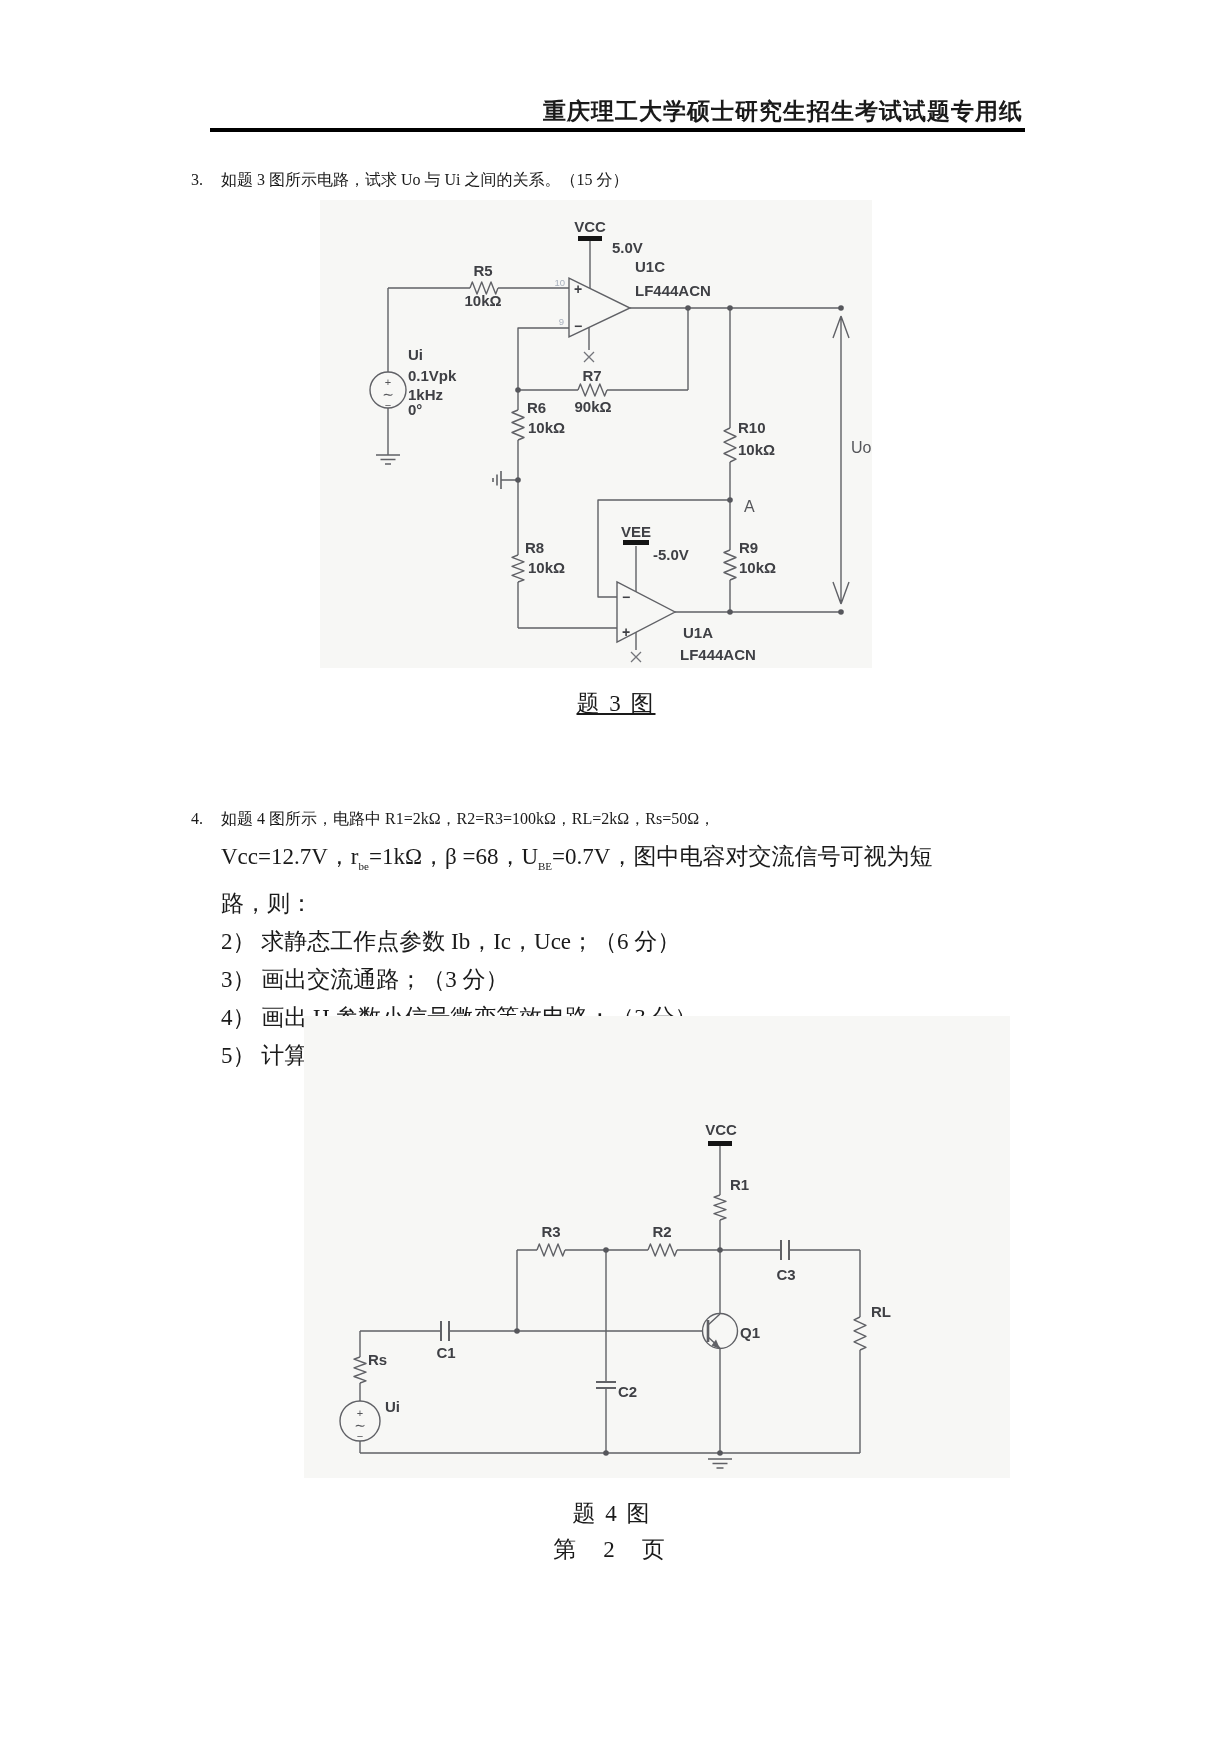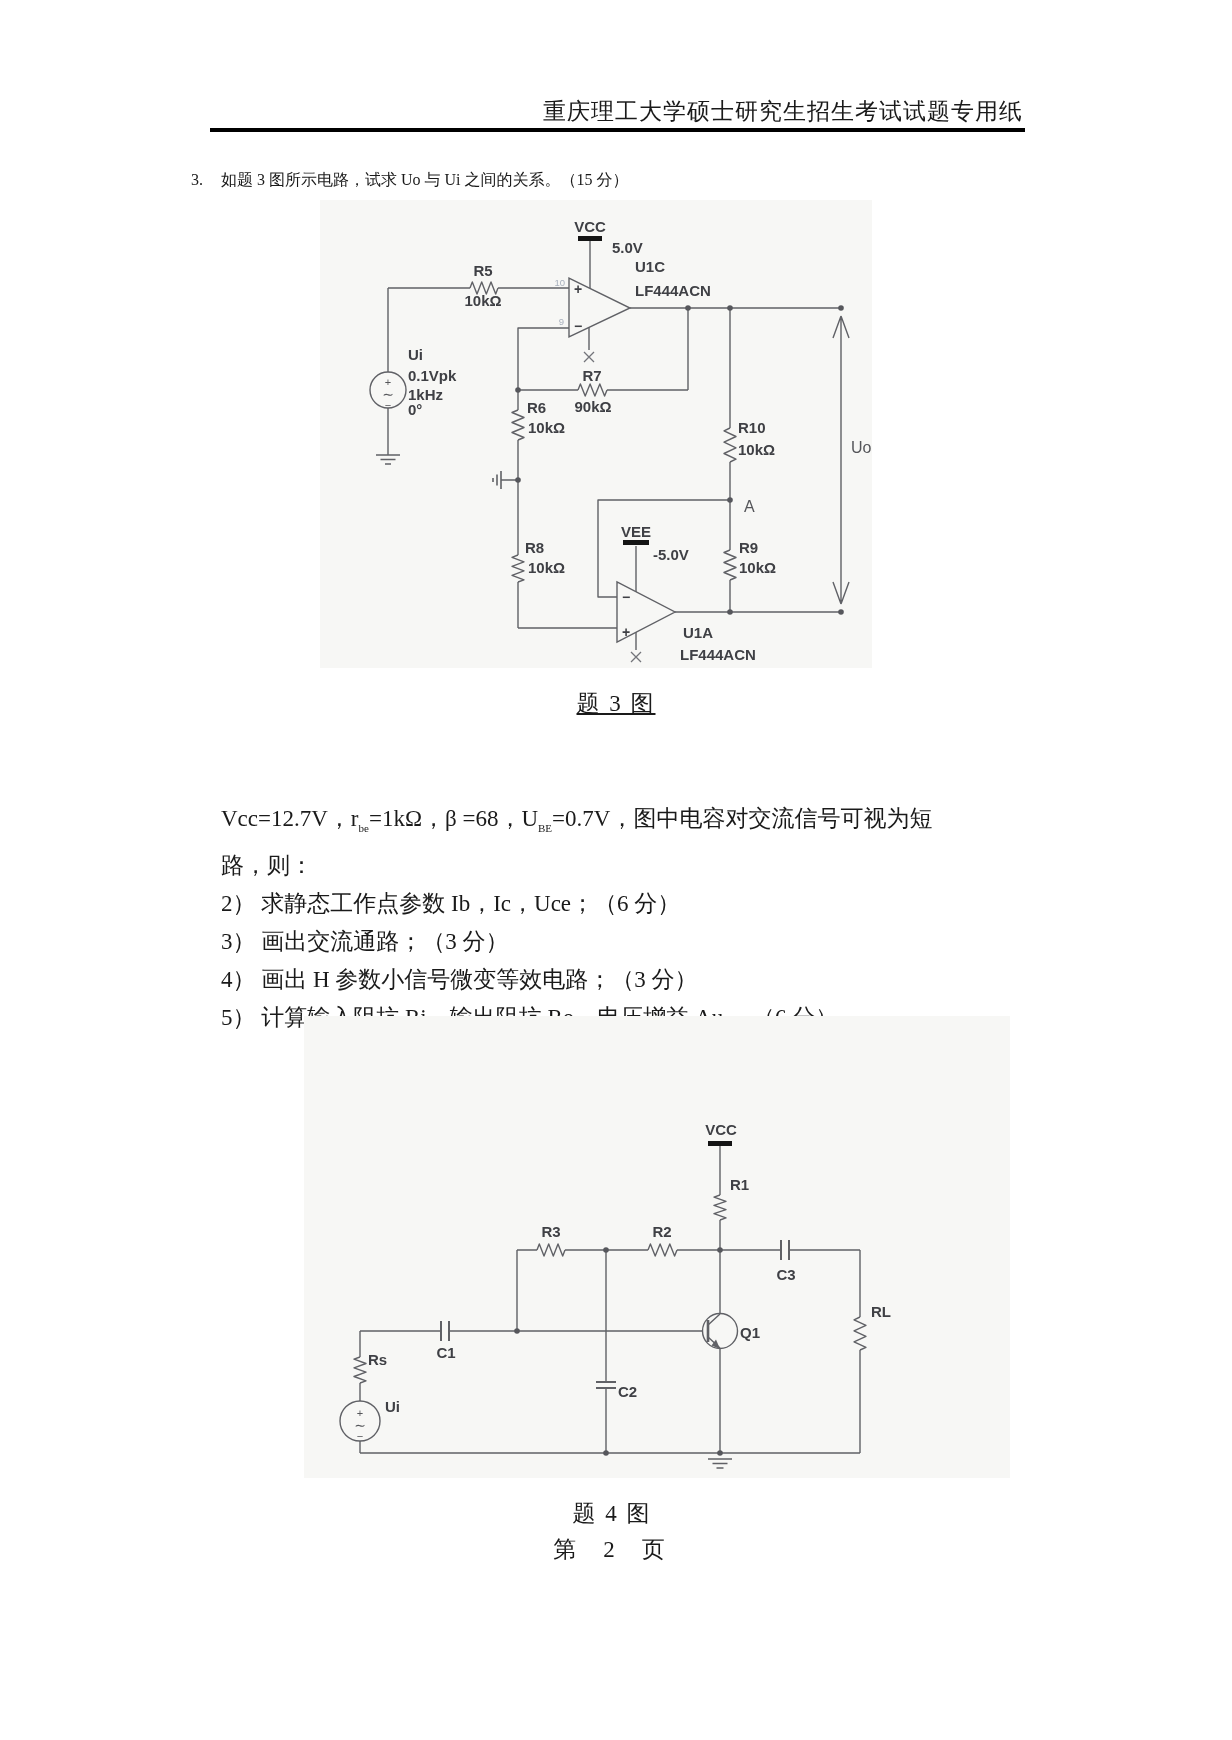--- a/index.html
+++ b/index.html
@@ -1,18 +1,18 @@
 <!DOCTYPE html>
 <html><head>
 <meta charset="utf-8">
 <style>
   html,body{margin:0;padding:0;background:#ffffff;}
   body{width:1232px;height:1740px;position:relative;font-family:"Liberation Serif","DejaVu Serif",serif;color:#1a1a1a;}
   .abs{position:absolute;}
-  .header-title{top:96px;right:209px;font-size:23px;font-weight:400;letter-spacing:1px;white-space:nowrap;}
+  .header-title{top:96px;right:209px;font-size:23px;font-weight:700;letter-spacing:1px;white-space:nowrap;}
   .header-rule{top:128px;left:210px;width:815px;height:4px;background:#000;}
   .q-first{white-space:nowrap;font-size:16px;}
   .qnum{display:inline-block;width:30px;}
   .q3-line{top:170px;left:191px;}
   .q4-block{top:800px;left:191px;font-size:23px;line-height:38px;}
   .q4-block .cont{padding-left:30px;white-space:nowrap;}
   sub{font-size:11px;}
   .caption{font-size:23px;letter-spacing:2px;white-space:nowrap;transform:translateX(-50%);}
   .cap3{top:688px;left:616px;text-decoration:underline;}
   .cap4{top:1498px;left:612px;}
@@ -135,20 +135,23 @@
   <text class="opsym" x="311" y="412" text-anchor="middle">−</text>
   <text class="opsym" x="311" y="447" text-anchor="middle">+</text>
   <text x="368" y="448">U1A</text>
   <text x="365" y="470">LF444ACN</text>
   <text class="thin" x="536" y="263">Uo</text>
 </svg>
 
 <div class="abs caption cap3">题 3 图</div>
 
 <div class="abs q4-block">
+  <div class="q-first">
+    <span class="qnum">4.</span><span>如题 4 图所示，电路中 R1=2kΩ，R2=R3=100kΩ，RL=2kΩ，Rs=50Ω，</span>
+  </div>
   <div class="cont">
     <span>Vcc=12.7V，r</span><sub>be</sub><span>=1kΩ，β =68，U</span><sub>BE</sub><span>=0.7V，图中电容对交流信号可视为短</span>
   </div>
   <div class="cont">路，则：</div>
   <div class="cont">2） 求静态工作点参数 Ib，Ic，Uce；（6 分）</div>
   <div class="cont">3） 画出交流通路；（3 分）</div>
   <div class="cont">4） 画出 H 参数小信号微变等效电路；（3 分）</div>
   <div class="cont">5） 计算输入阻抗 Ri，输出阻抗 Ro，电压增益 Au 。（6 分）</div>
 </div>
 

